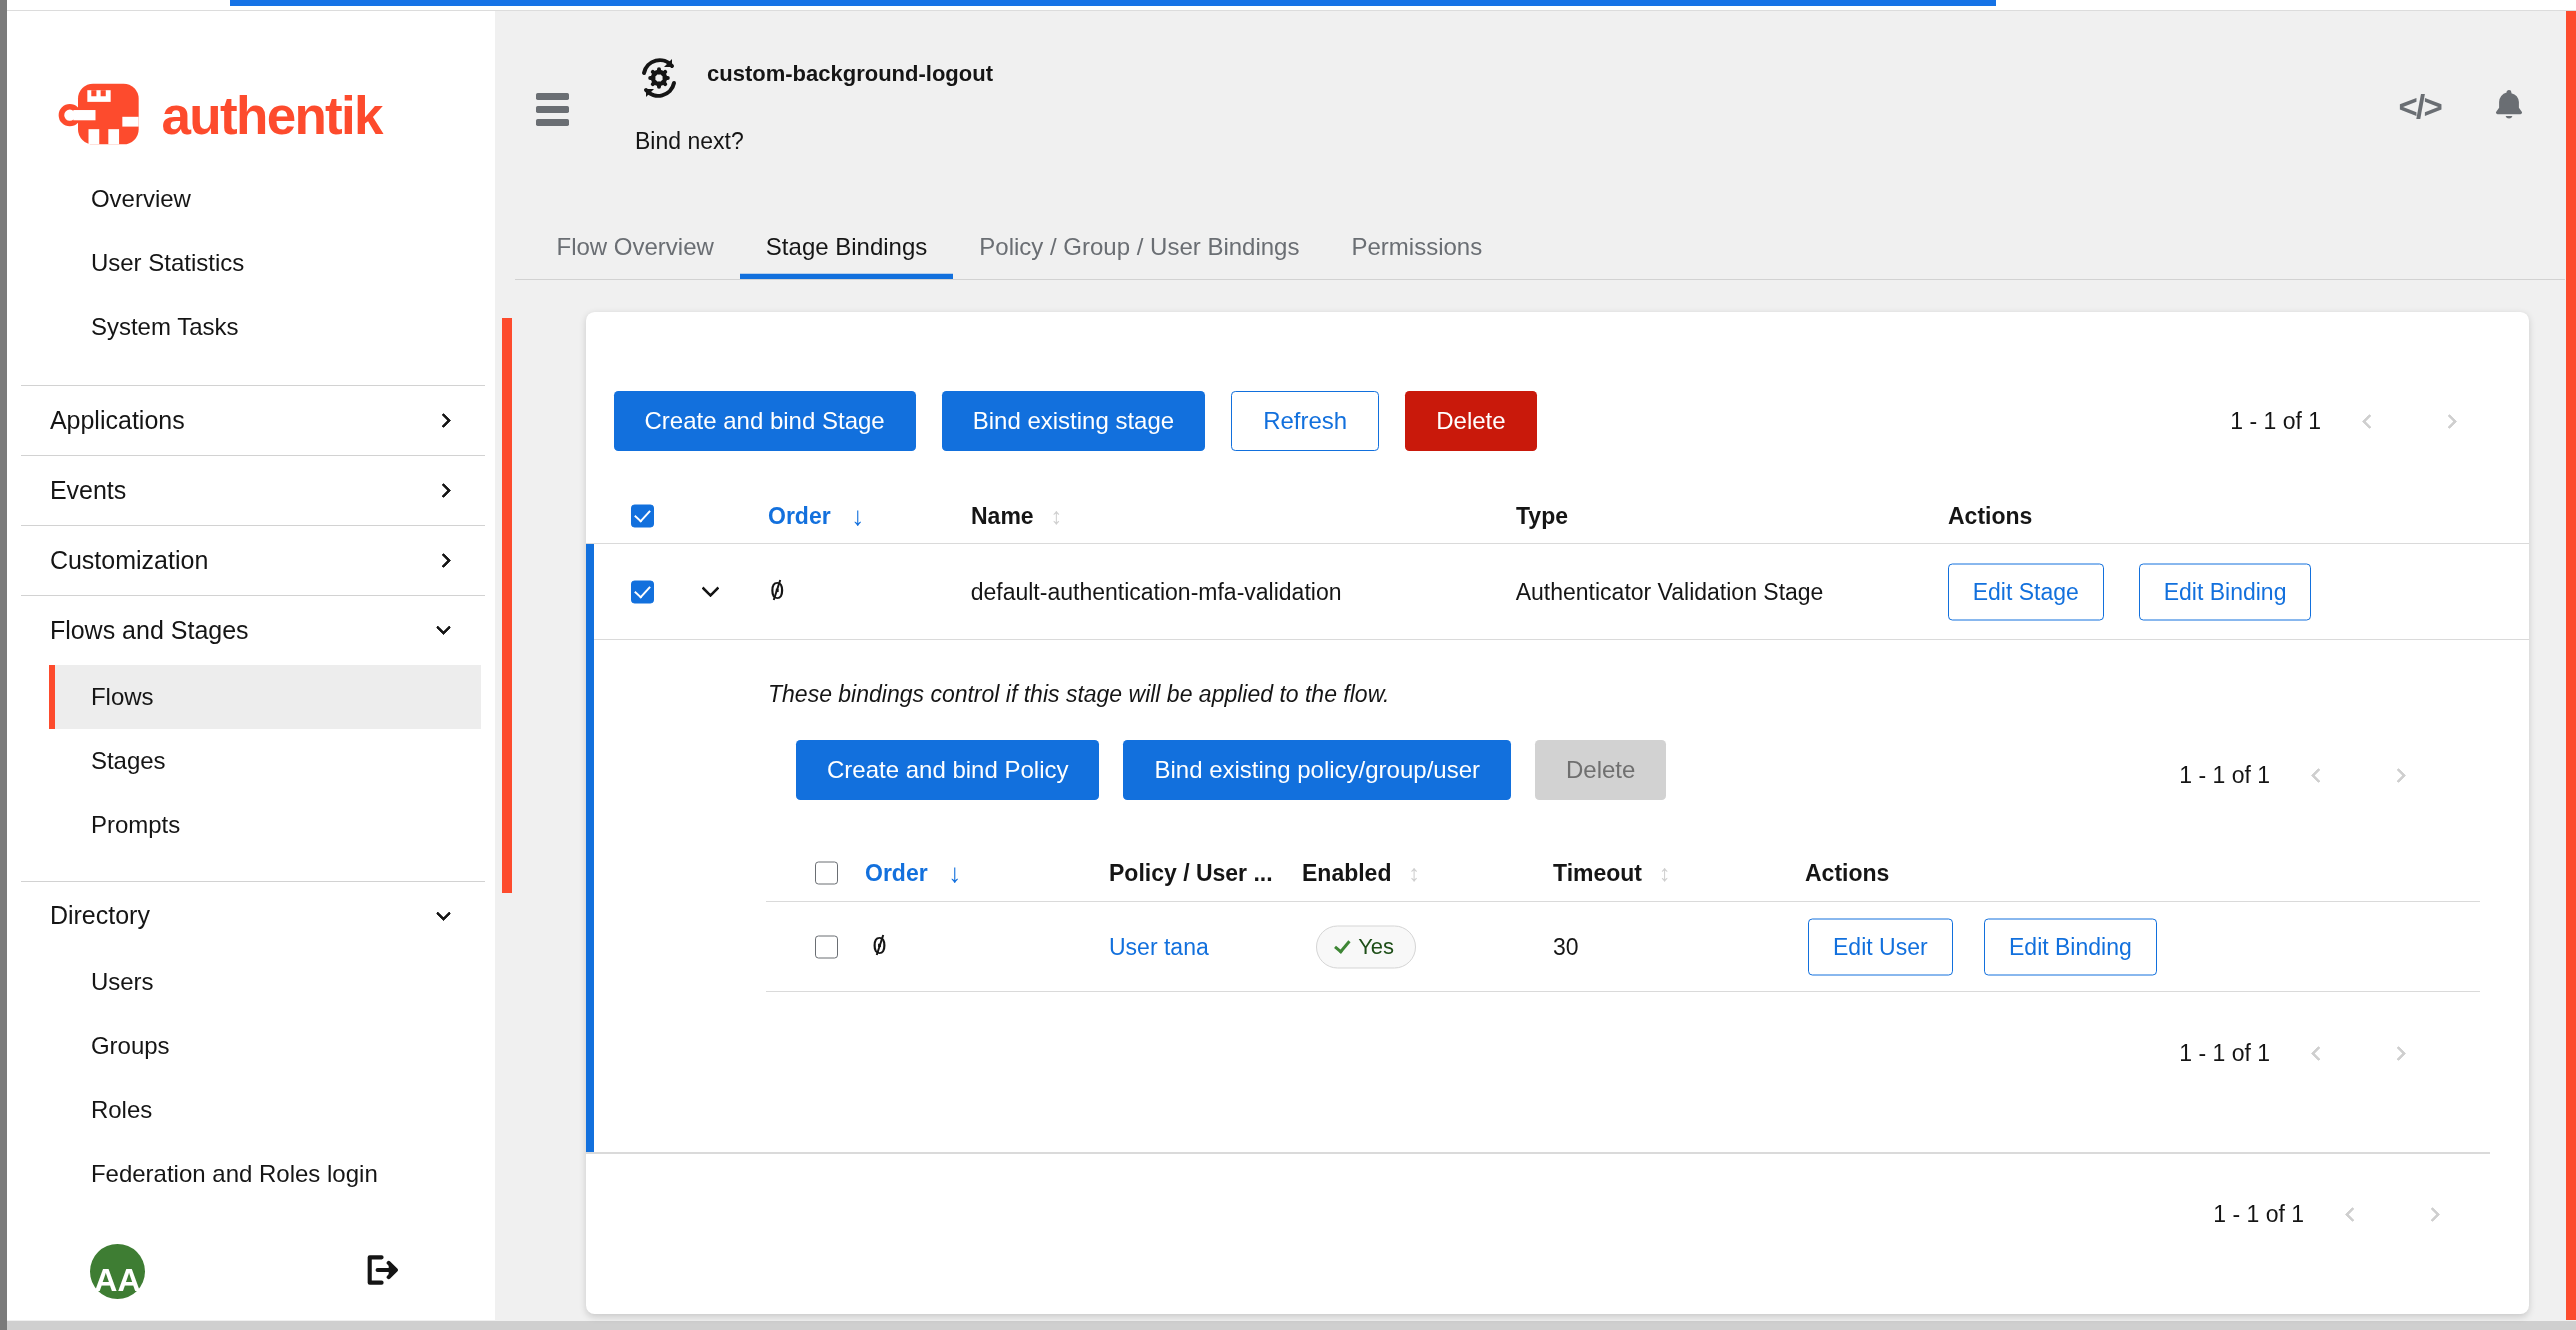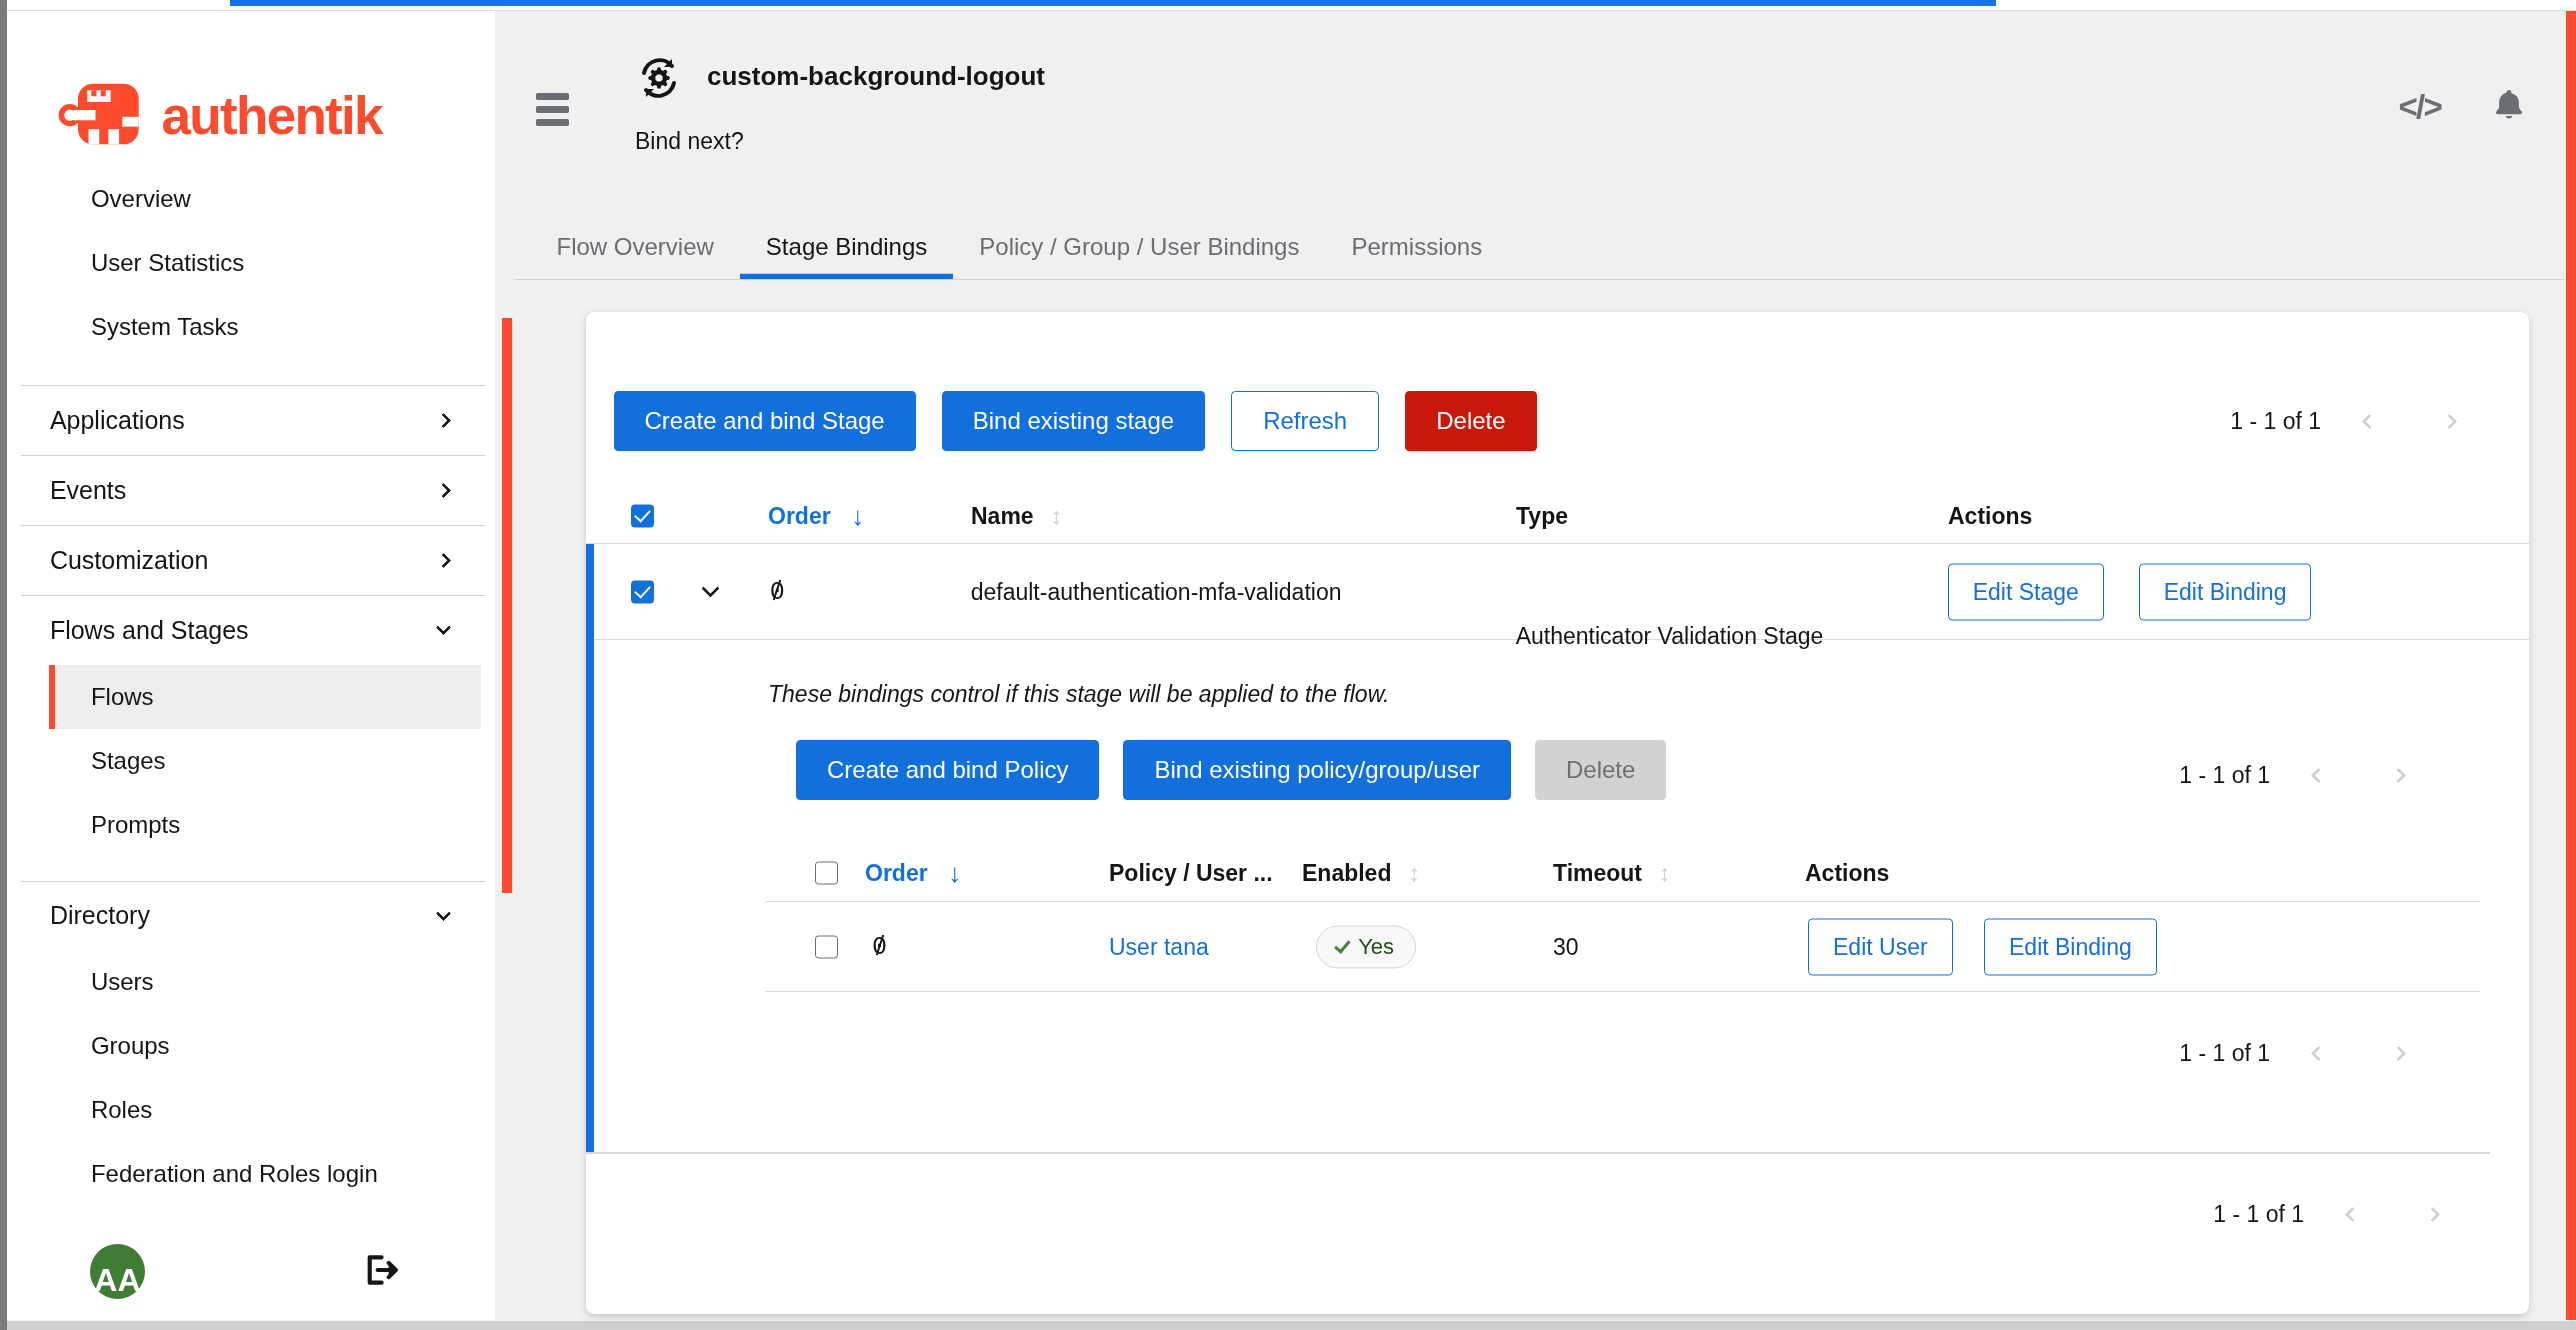--- a/index.html
+++ b/index.html
@@ -31,21 +31,21 @@
   .sidebar-footer { position:absolute; left:83px; right:96px; bottom:20.6px; height:55px; display:flex; align-items:center; justify-content:space-between; }
   .avatar { width:55px; height:55px; border-radius:50%; background:#3e7d33; color:#fff; font-size:32px; font-weight:600; display:flex; align-items:flex-end; justify-content:center; cursor:pointer; }
   .sidebar-scrollbar { position:absolute; left:495px; top:307px; width:10.3px; height:575px; background:#fd4b2d; }
 
   
   .main { position:absolute; left:515px; top:11px; width:2050px; height:1309px; background:#f0f0f0; }
   .main-scrollbar { position:absolute; right:0; top:11px; width:10.3px; height:1309px; background:#fd4b2d; }
   .hamburger { position:absolute; left:20.6px; top:82px; width:34px; background:none; border:none; cursor:pointer; display:flex; flex-direction:column; gap:6px; }
   .hamburger span { display:block; width:33px; height:6.9px; border-radius:1.7px; background:#6a6e73; }
   .flow-icon { position:absolute; left:120px; top:43px; }
-  .page-title { position:absolute; left:192px; top:50px; font-size:26px; font-weight:700; color:#151515; }
+  .page-title { position:absolute; left:192px; top:50px; font-size:22px; font-weight:700; color:#151515; }
   .page-subtitle { position:absolute; left:120px; top:117px; font-size:23px; color:#151515; }
   .top-icons { position:absolute; right:38px; top:76px; display:flex; align-items:center; gap:50px; }
   .code-icon { font-size:33px; font-weight:700; color:#6a6e73; letter-spacing:-1.7px; cursor:pointer; }
   .tabs { position:absolute; left:0; right:0; top:204px; height:65px; border-bottom:1.7px solid #d2d2d2; display:flex; padding-left:15.5px; }
   .tab { display:flex; align-items:center; padding:0 26px; font-size:24px; color:#6a6e73; cursor:pointer; }
   .tab.active { color:#151515; box-shadow:inset 0 -5.2px 0 #1270dd; }
 
   
   .card { position:absolute; left:71px; top:301px; width:1943px; height:1002px; background:#fff; border-radius:8.6px; box-shadow:0 2.6px 7.7px rgba(0,0,0,.16); }
 
@@ -287,21 +287,21 @@
       <span class="cell" style="left:37px;">
           <span class="cb checked"></span>
         </span>
       <span class="cell" style="left:110px;">
           <span class="caret-down"></span>
         </span>
       <span class="cell" style="left:176px;">
           <span class="order-num">0</span>
         </span>
       <span class="cell" style="left:377px;">default-authentication-mfa-validation</span>
-      <span class="cell" style="left:922px;margin-top:44px;">Authenticator Validation Stage</span>
+      <span class="cell" style="left:922px;">Authenticator Validation Stage</span>
       <span class="cell" style="left:1354px;">
         <button class="btn secondary sm">Edit Stage</button>
       </span>
       <span class="cell" style="left:1545px;">
         <button class="btn secondary sm">Edit Binding</button>
       </span>
     </div>
 
     <p class="exp-desc">These bindings control if this stage will be applied to the flow.</p>
 

